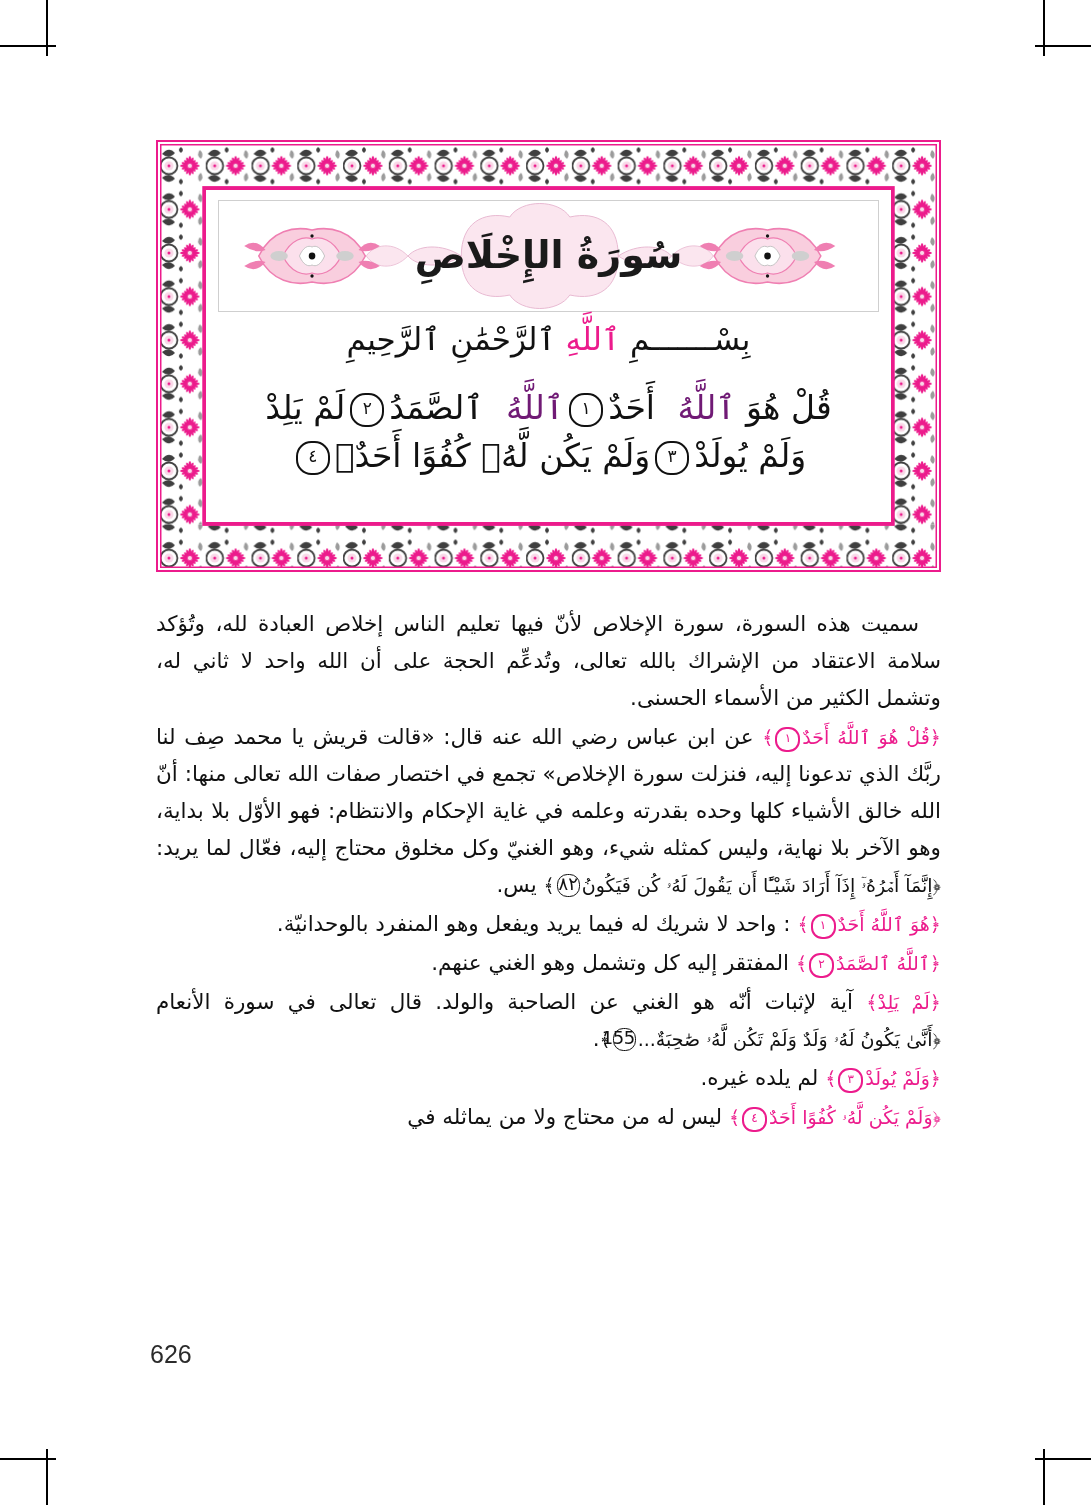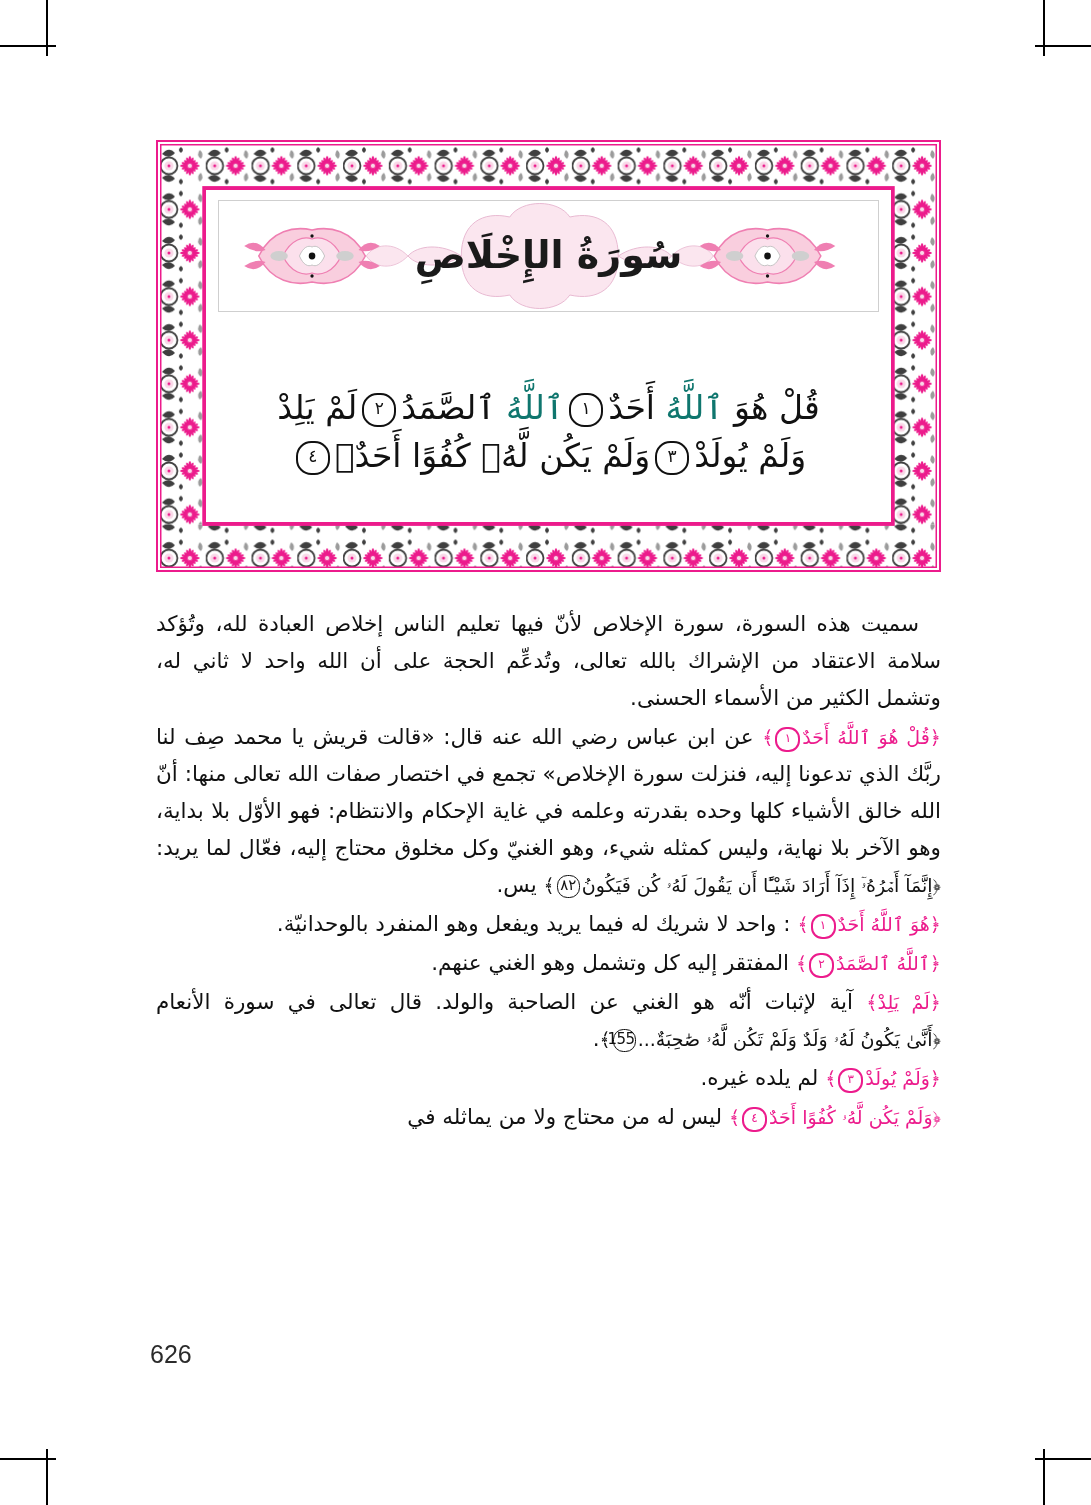--- a/index.html
+++ b/index.html
@@ -111,21 +111,21 @@
     top: 190px;
   }
   .ayah-line {
     text-align: center;
     font-size: 33px;
     color: #111;
     line-height: 1.45;
     white-space: nowrap;
     font-family: "DejaVu Sans", "Liberation Sans", sans-serif;
   }
-  .ayah-line .hl { color: #0f766e; }
+  .ayah-line .hl { color: #701a75; margin-left: 12px; }
   .ayah-num {
     display: inline-block;
     border: 2px solid #111;
     border-radius: 45%;
     width: 30px; height: 30px;
     line-height: 27px;
     font-size: 17px;
     text-align: center;
     margin: 0 5px;
     vertical-align: 5px;
@@ -173,21 +173,21 @@
     font-size: 19px;
     white-space: nowrap;
     letter-spacing: -0.5px;
   }
   .ayah-badge-dark {
     display: inline-block;
     border: 1.5px solid #111;
     border-radius: 45%;
     width: 21px; height: 21px;
     line-height: 18px;
-    font-size: 15px;
+    font-size: 18px;
     text-align: center;
     margin: 0 2px;
     vertical-align: 2px;
     color: #111;
   }
   .right-line  { text-align: right; }
 
   
   .page-number {
     position: absolute;
@@ -301,20 +301,23 @@
               <path d="M-48 6 q-10 12 -22 4 q12 -8 22 -4 Z" fill="#ef7fb2"></path>
               <path d="M48 -6 q10 -12 22 -4 q-12 8 -22 4 Z" fill="#ef7fb2"></path>
               <path d="M48 6 q10 12 22 4 q-12 -8 -22 -4 Z" fill="#ef7fb2"></path>
               <ellipse cx="-34" cy="0" rx="9" ry="5" fill="#cfcfcf"></ellipse>
               <ellipse cx="34" cy="0" rx="9" ry="5" fill="#cfcfcf"></ellipse>
             </g>
           </svg>
           <div class="surah-title-text">سُورَةُ الإِخْلَاصِ</div>
         </div>
 
+        <div class="basmala">
+          <span>بِسْـــــــمِ </span><span class="hl">ٱللَّهِ</span><span> ٱلرَّحْمَٰنِ ٱلرَّحِيمِ</span>
+        </div>
 
         <div class="ayah-lines">
           <div class="ayah-line">
             <span>قُلْ هُوَ </span><span class="hl">ٱللَّهُ</span><span> أَحَدٌ</span><span class="ayah-num">١</span><span class="hl">ٱللَّهُ</span><span> ٱلصَّمَدُ</span><span class="ayah-num">٢</span><span>لَمْ يَلِدْ</span>
           </div>
           <div class="ayah-line">
             <span>وَلَمْ يُولَدْ</span><span class="ayah-num">٣</span><span>وَلَمْ يَكُن لَّهُۥ كُفُوًا أَحَدٌۢ</span><span class="ayah-num">٤</span>
           </div>
         </div>
 

